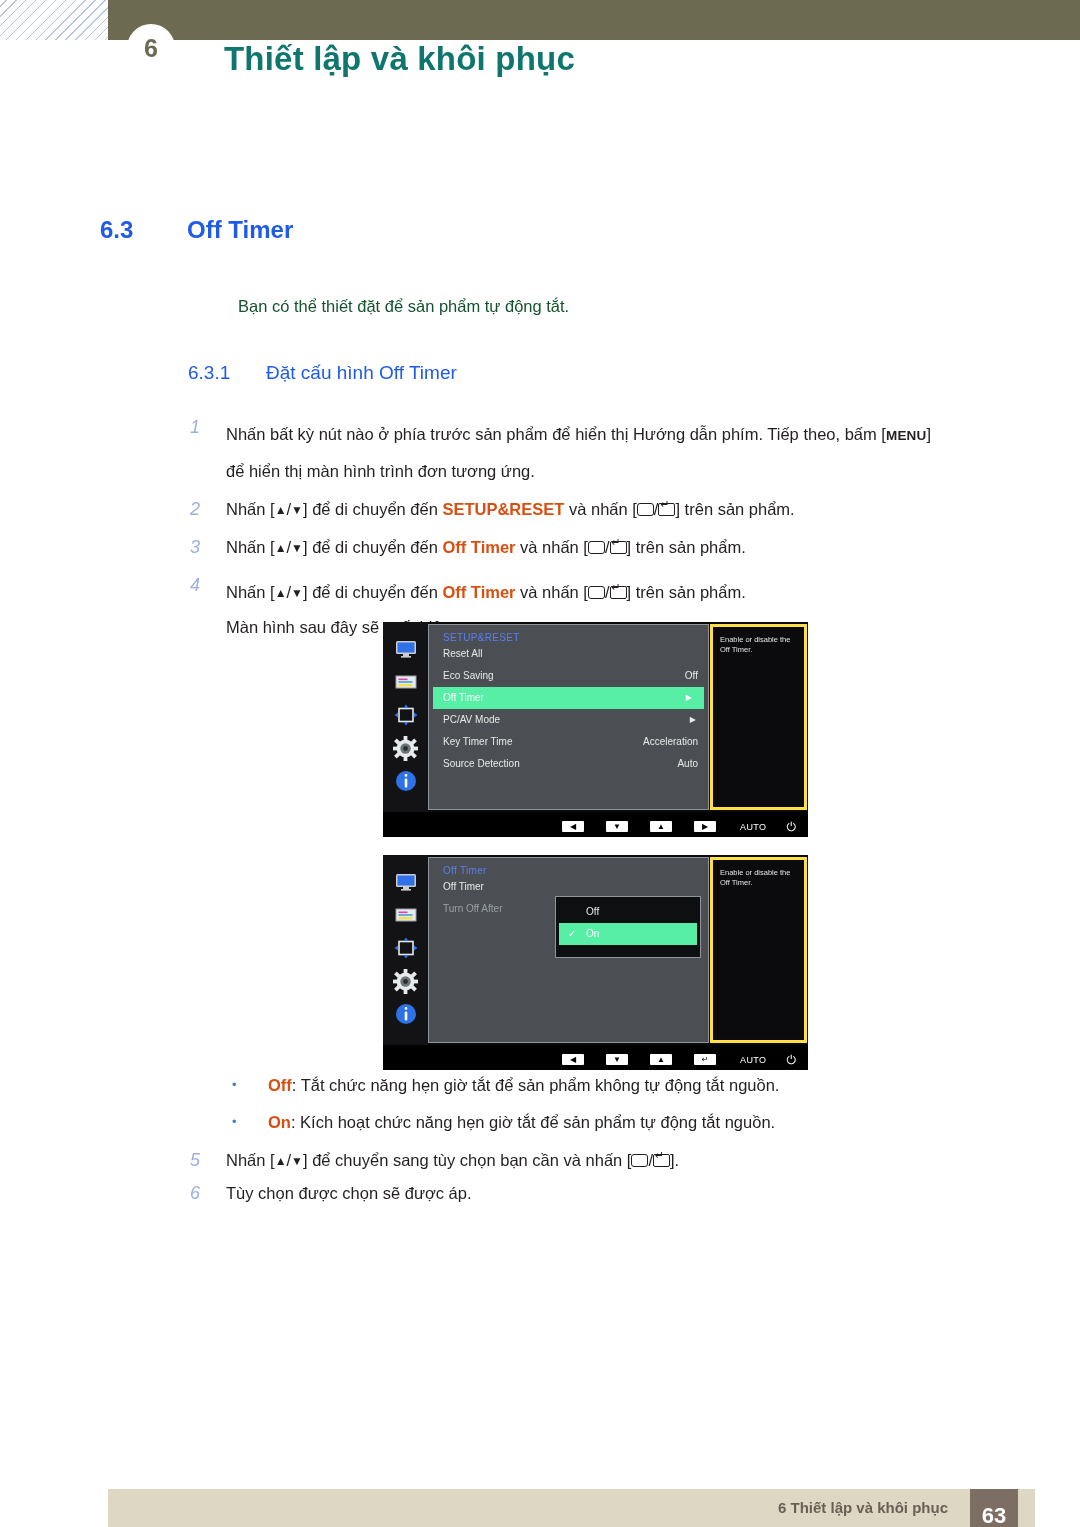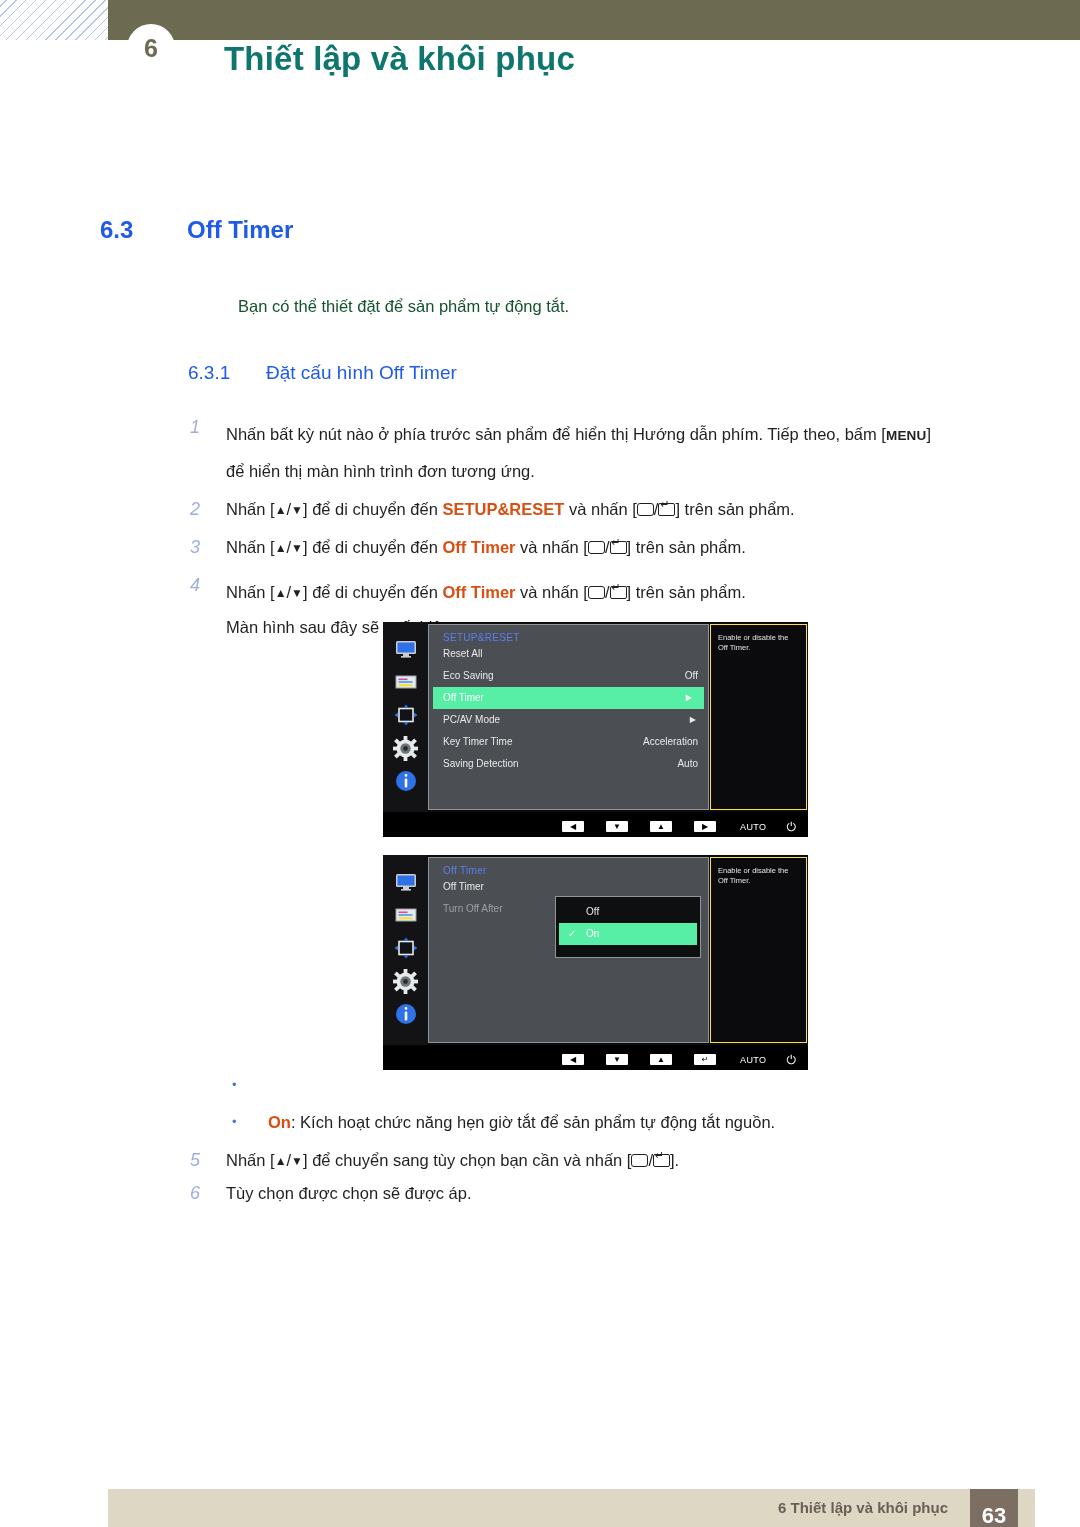--- a/index.html
+++ b/index.html
@@ -132,21 +132,21 @@
     width:26px;height:26px;margin-bottom:7px;
     display:flex;align-items:center;justify-content:center;
   }
   .osd-panel{
     position:absolute;left:45px;top:2px;width:281px;height:186px;
     background:#4b4f53;border:1px solid #8f9599;
     box-sizing:border-box;
   }
   .osd-help{
     position:absolute;left:327px;top:2px;width:97px;height:186px;
-    background:#0b0b0d;border:1px solid #fde047;
+    background:#0b0b0d;border:3px solid #fde047;
     box-sizing:border-box;
     color:#e4e4e4;font-size:7.5px;line-height:10px;
     padding:8px 7px;
   }
   .osd-title{
     color:#5b7ef0;font-size:10px;padding:7px 0 0 14px;letter-spacing:.3px;
   }
   .osd-row{
     position:relative;height:22px;line-height:22px;
     color:#e9e9e9;font-size:10px;
@@ -329,21 +329,21 @@
       </div>
       <div class="osd-row">
         <span>PC/AV Mode</span>
         <span class="arw">▶</span>
       </div>
       <div class="osd-row">
         <span>Key Timer Time</span>
         <span class="val">Acceleration</span>
       </div>
       <div class="osd-row">
-        <span>Saving Detection</span>
+        <span>Source Detection</span>
         <span class="val">Auto</span>
       </div>
     </div>
 
     <div class="osd-help">
       <div>Enable or disable the</div>
       <div>Off Timer.</div>
     </div>
   </div>
 
@@ -445,20 +445,21 @@
     <div class="navbtn">▲</div>
     <div class="navbtn">↵</div>
     <div class="navtxt">AUTO</div>
     <div class="navpwr">⏻</div>
   </div>
 </div>
 
 <div class="bullets">
   <div class="bul">
     <div class="dot">•</div>
+    <div class="btxt"><b class="red">Off</b><span>: Tắt chức năng hẹn giờ tắt để sản phẩm không tự động tắt nguồn.</span></div>
   </div>
   <div class="bul">
     <div class="dot">•</div>
     <div class="btxt"><b class="red">On</b><span>: Kích hoạt chức năng hẹn giờ tắt để sản phẩm tự động tắt nguồn.</span></div>
   </div>
 </div>
 
 <div class="steps2">
   <div class="step">
     <div class="sn">5</div>

